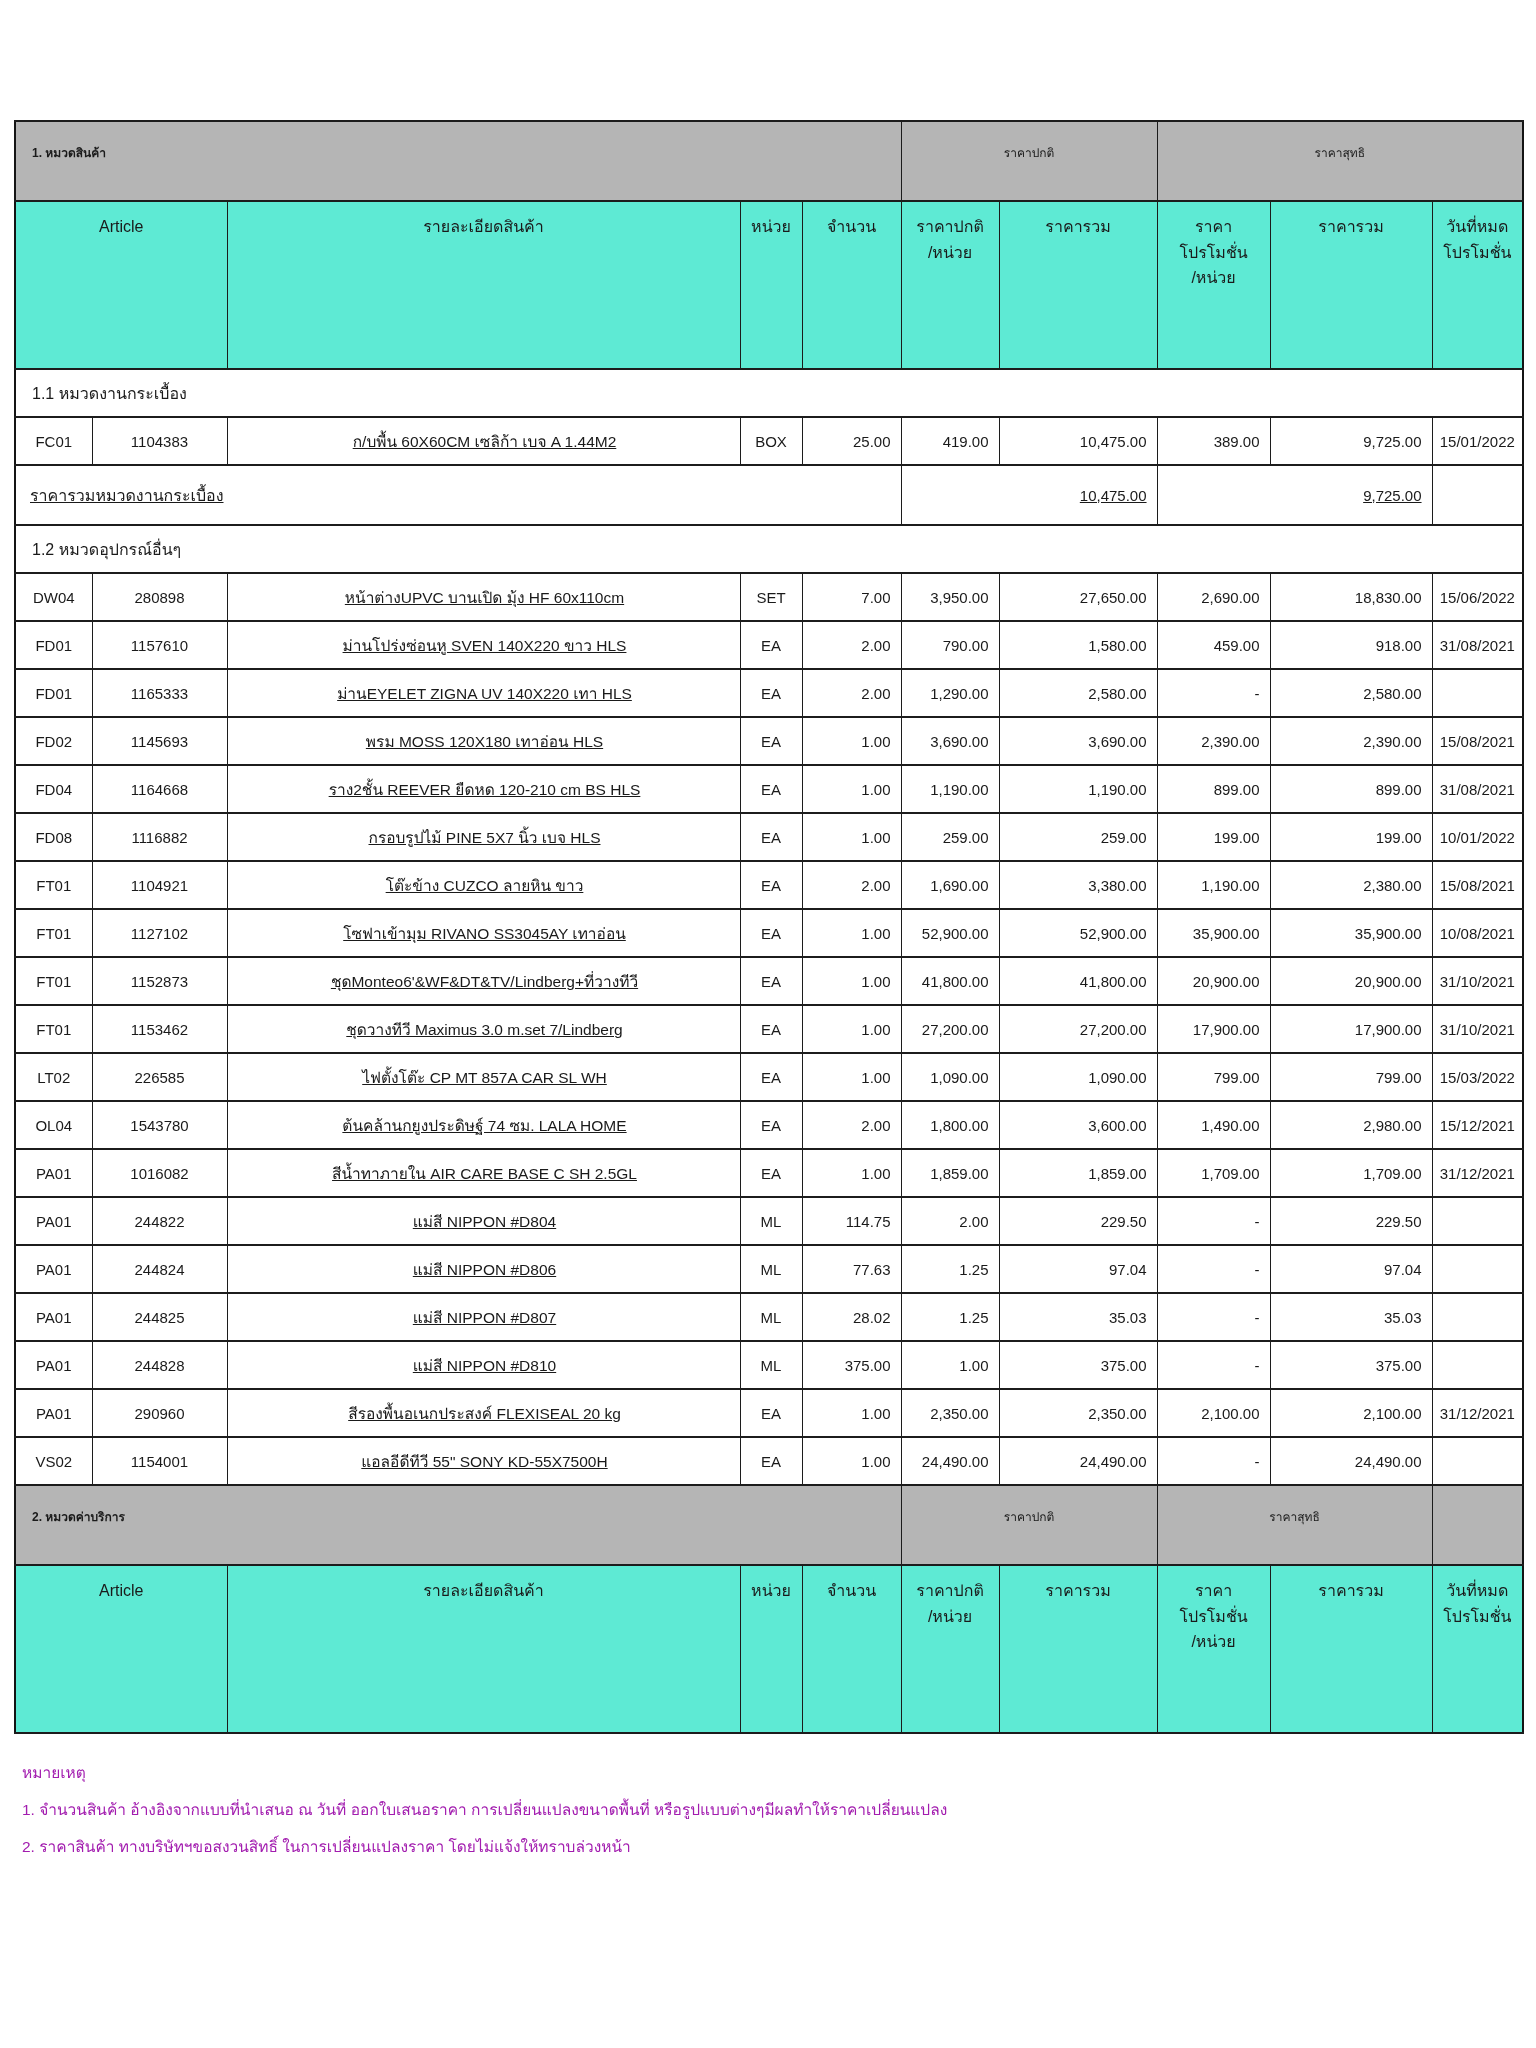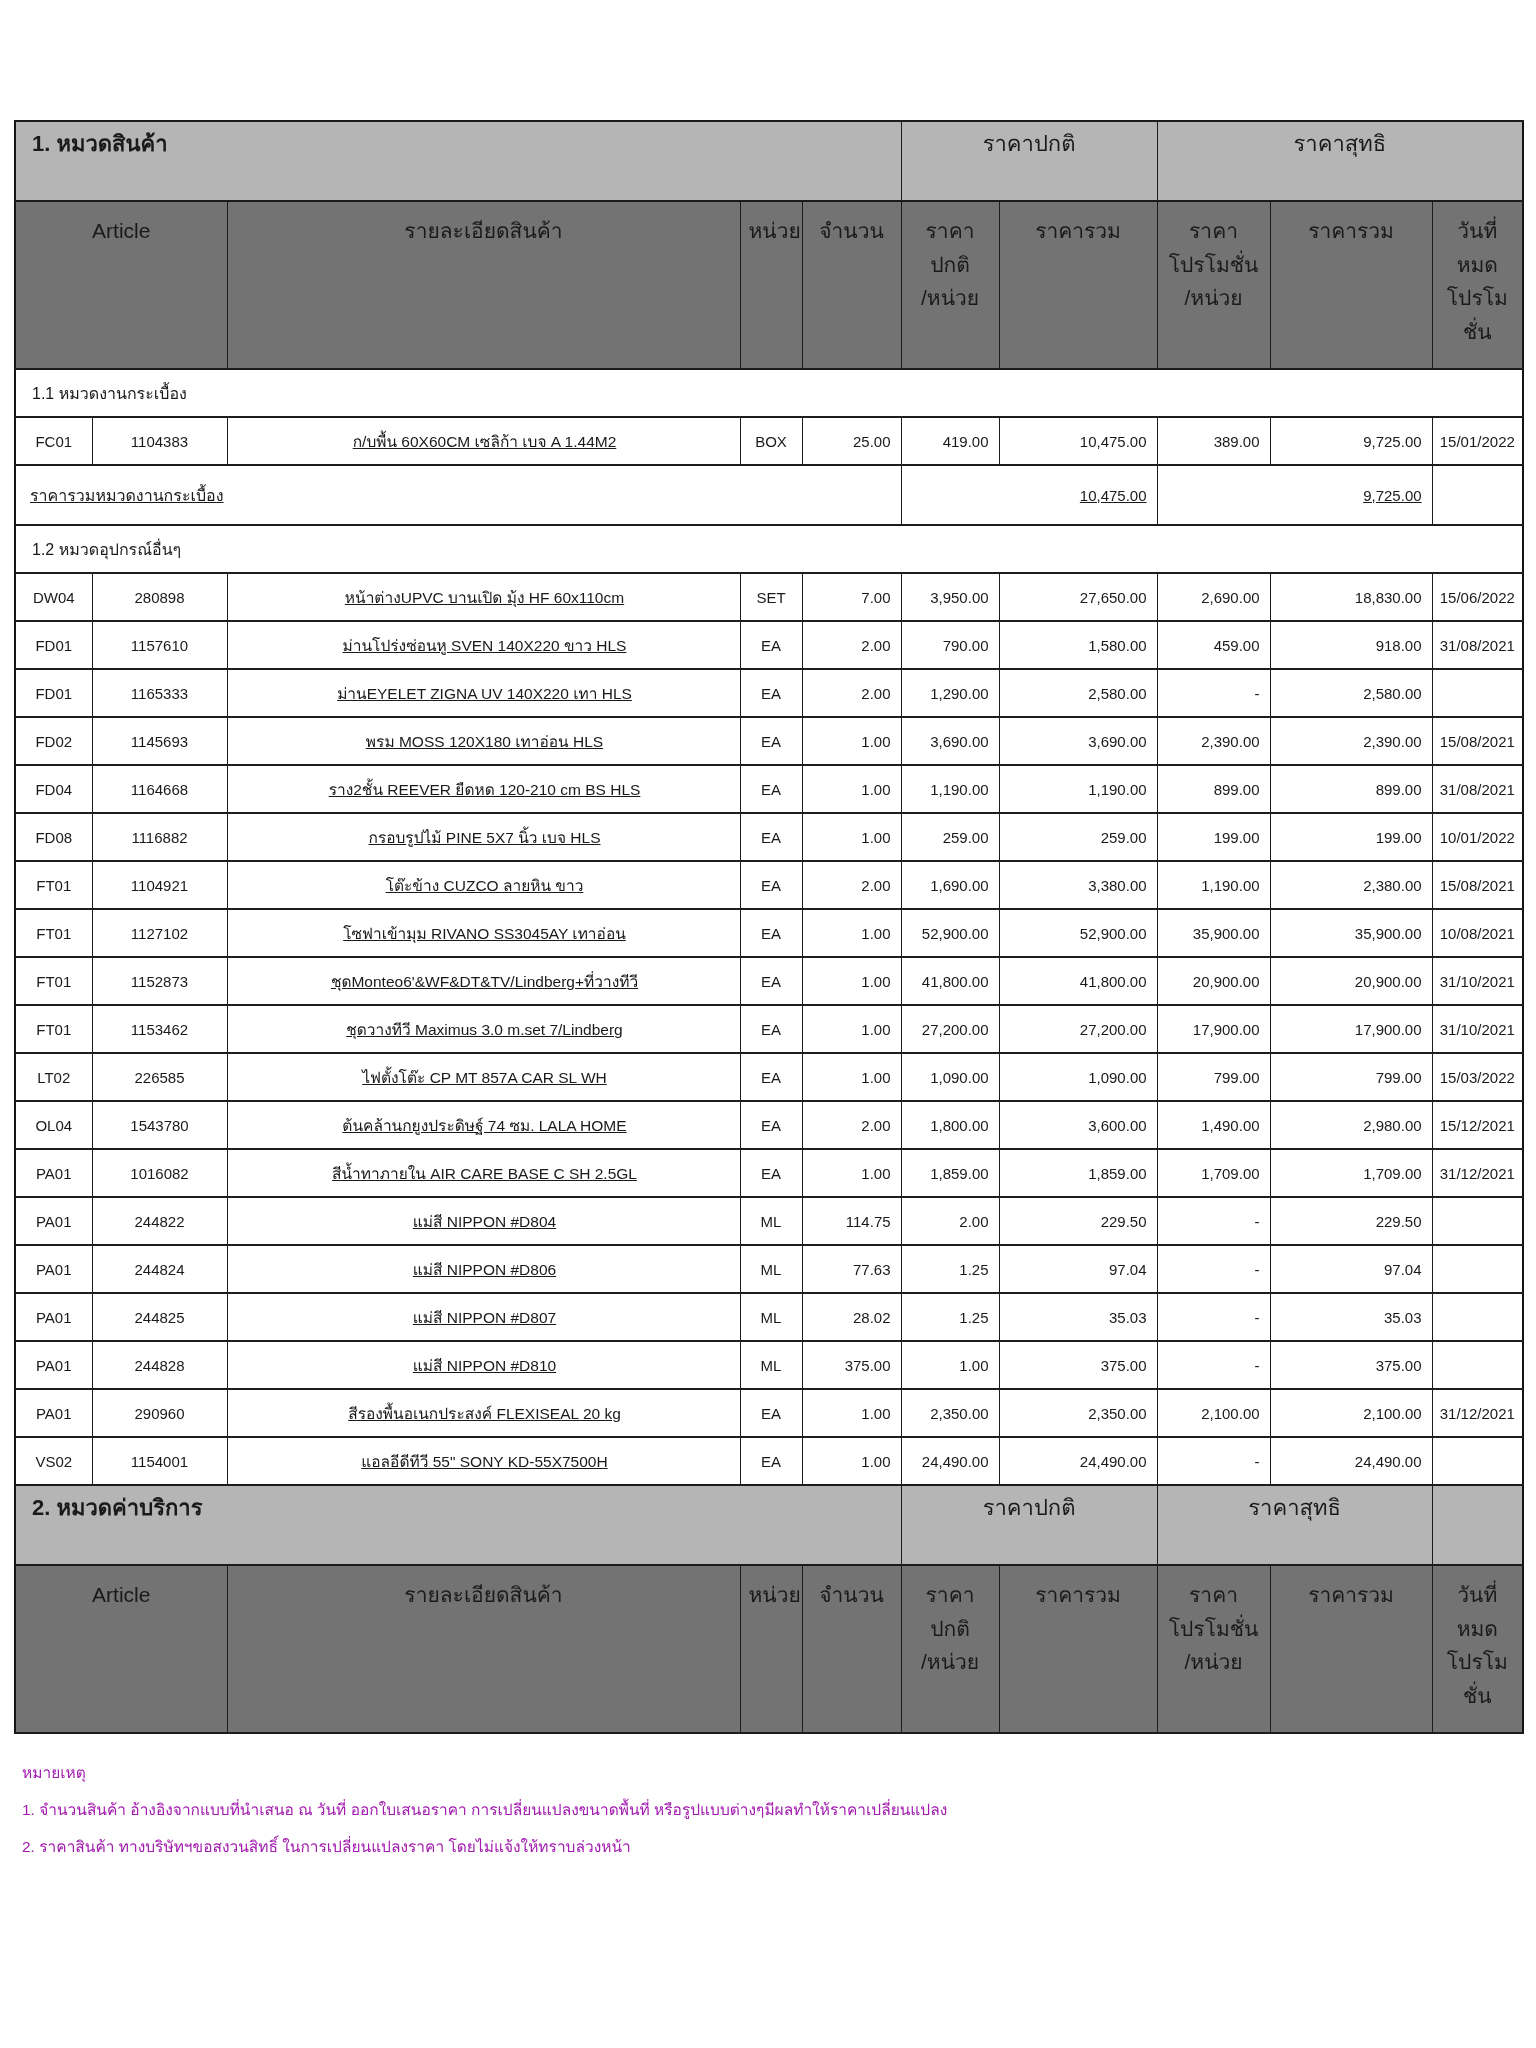--- a/index.html
+++ b/index.html
@@ -14,27 +14,27 @@
     border:2px solid #141414;
   }
   td, th {
     border:1px solid #1c1c1c;
     border-top-width:2px; border-bottom-width:2px;
     padding:2px 8px; font-weight:normal; font-size:15px;
     vertical-align:middle; overflow:hidden;
   }
   tr.gray td {
     background:#b5b5b5; height:80px; vertical-align:top;
-    padding-top:4px; font-size:22px;
+    padding-top:21px; font-size:12px;
   }
   tr.gray td.sec-title { text-align:left; padding-left:16px; font-weight:bold; }
   tr.gray td.band { text-align:center; }
   tr.col-head th {
     height:168px; vertical-align:top; padding-top:12px;
-    text-align:center; font-size:21px; line-height:1.6; background:#737373;
+    text-align:center; font-size:16px; line-height:1.6; background:#5eead4;
   }
   tr.sec-row td { height:48px; text-align:left; padding-left:16px; font-size:16px; }
   tr.data-row td { height:48px; }
   tr.total-row td { height:60px;text-decoration:underline; }
   tr.total-row td.label { text-align:left; padding-left:14px; font-size:16px; }
   .c-code, .c-art, .c-unit { text-align:center; }
   .c-desc { text-align:center; padding-left:10px; font-size:15.5px;text-decoration:underline; }
   .c-num { text-align:right; padding-right:10px; }
   .c-date { text-align:center; padding:2px 4px;margin-top:12px; }
   .notes { margin:26px 0 0 8px; color:#a21caf; font-size:15.5px; }

